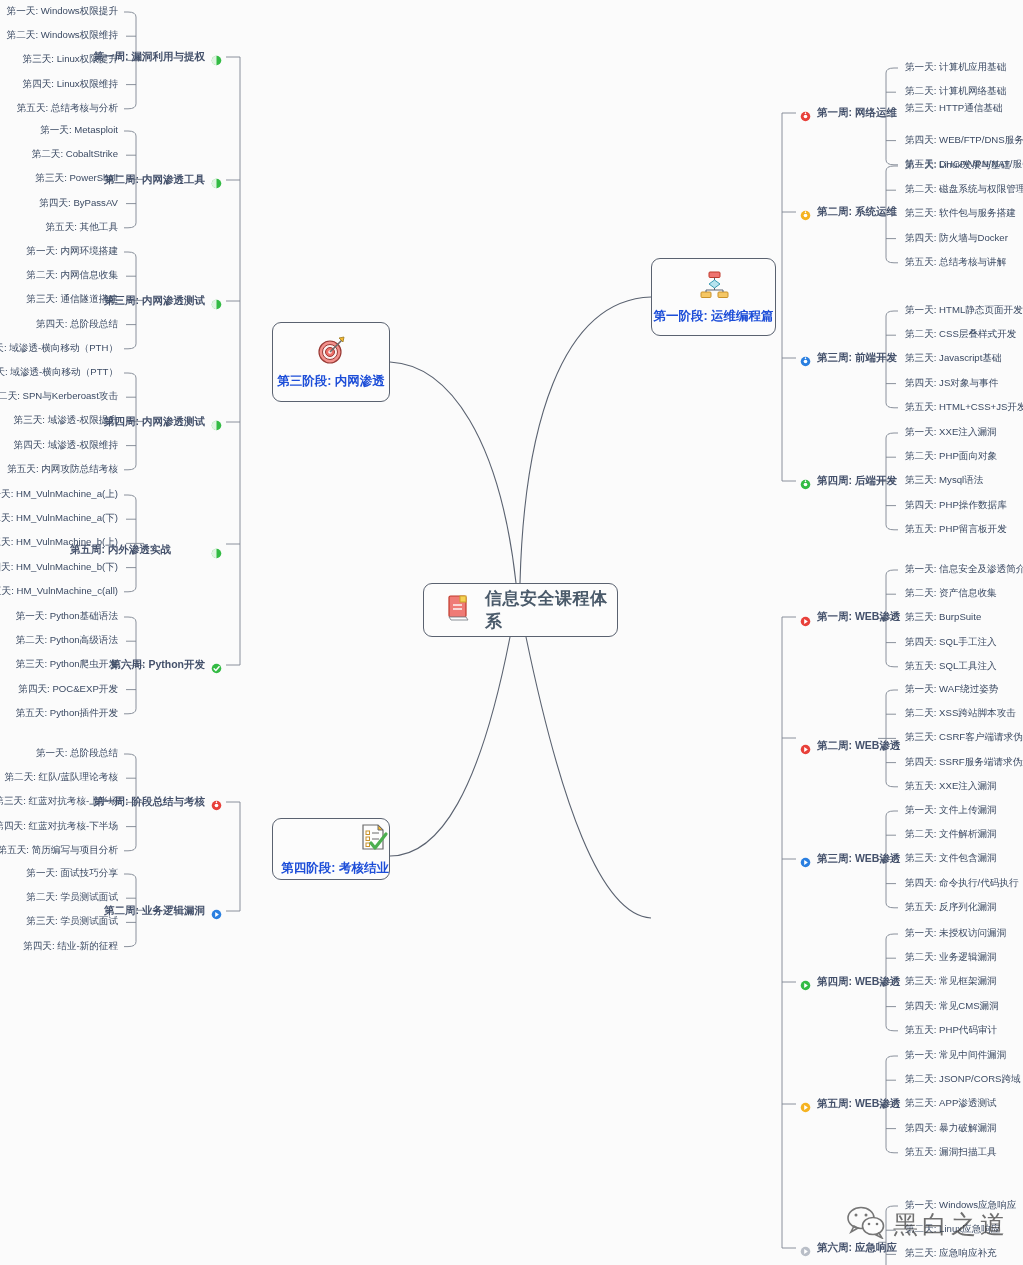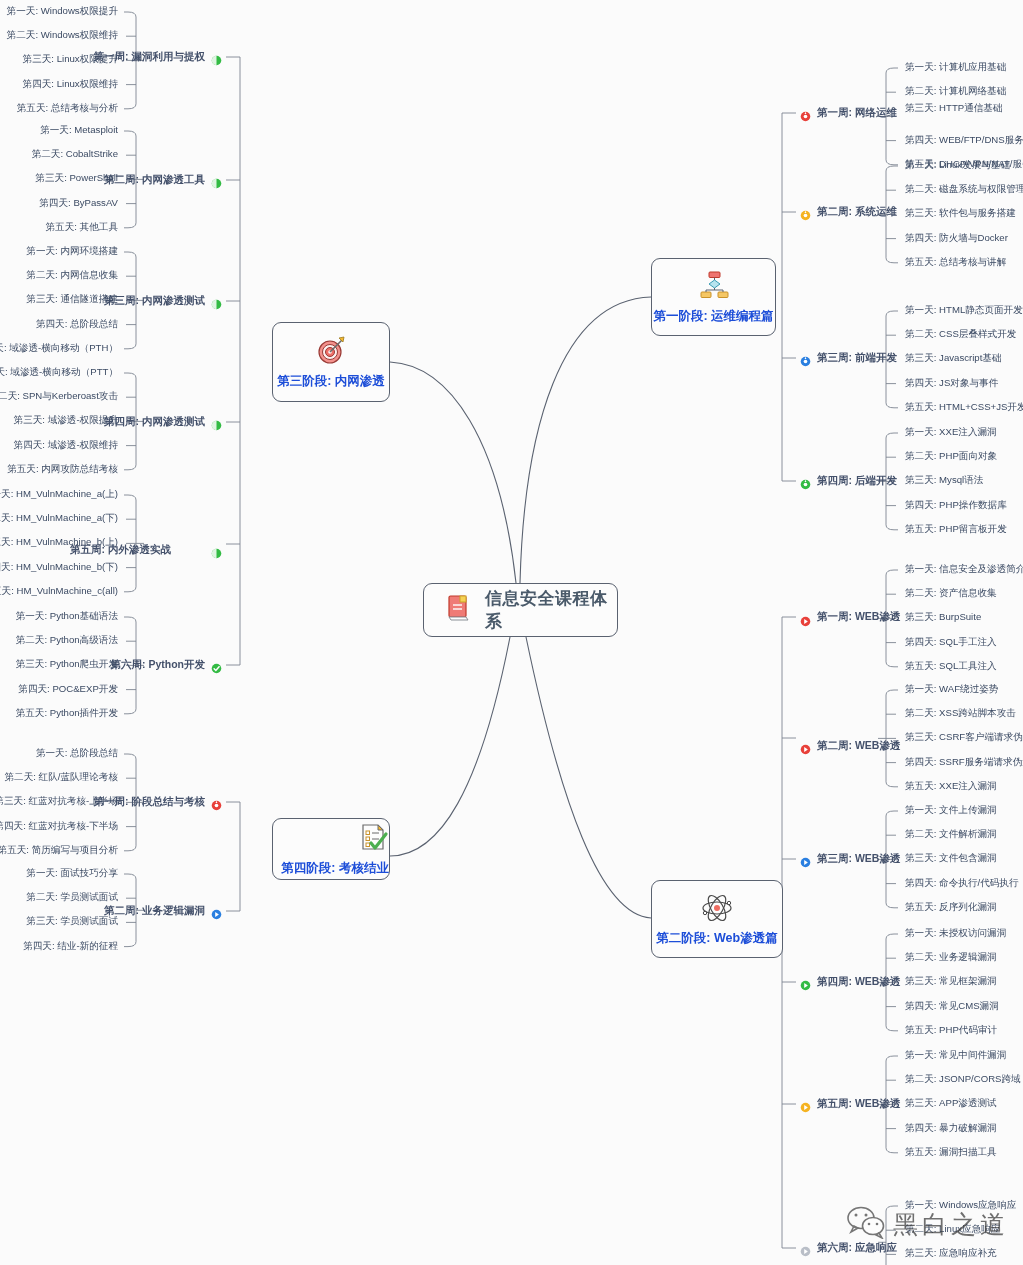--- a/index.html
+++ b/index.html
@@ -305,35 +305,20 @@
           <line x1="16.5" y1="17" x2="16.5" y2="19"></line>
           <line x1="8" y1="19" x2="25" y2="19"></line>
           <line x1="8" y1="19" x2="8" y2="21"></line>
           <line x1="25" y1="19" x2="25" y2="21"></line>
         </g>
       </svg>
     </span>
     <span class="stage-label">第一阶段: 运维编程篇</span>
   </div>
 
-  <div class="stage-node" style="left:651px; top:880px; width:132px; height:78px;">
-    <span class="stage-icon">
-      <svg width="34" height="32" viewBox="0 0 34 32">
-        <g stroke="#4a4a4a" stroke-width="1.2" fill="none">
-          <ellipse cx="17" cy="16" rx="14" ry="6"></ellipse>
-          <ellipse cx="17" cy="16" rx="14" ry="6" transform="rotate(60 17 16)"></ellipse>
-          <ellipse cx="17" cy="16" rx="14" ry="6" transform="rotate(120 17 16)"></ellipse>
-        </g>
-        <circle cx="17" cy="16" r="3" fill="#ef6c61"></circle>
-        <circle cx="5" cy="21" r="1.7" fill="#fff" stroke="#4a4a4a" stroke-width="1"></circle>
-        <circle cx="29" cy="11" r="1.7" fill="#fff" stroke="#4a4a4a" stroke-width="1"></circle>
-      </svg>
-    </span>
-    <span class="stage-label">第二阶段: Web渗透篇</span>
-  </div>
 
   <div class="stage-node" style="left:272px; top:322px; width:118px; height:80px;">
     <span class="stage-icon">
       <svg width="32" height="32" viewBox="0 0 32 32">
         <circle cx="15" cy="17" r="11" fill="#f3918c" stroke="#9a3b36" stroke-width="1.2"></circle>
         <circle cx="15" cy="17" r="7.5" fill="#fdf1f0" stroke="#9a3b36" stroke-width="1"></circle>
         <circle cx="15" cy="17" r="4.5" fill="#ef6f68" stroke="#9a3b36" stroke-width="1"></circle>
         <circle cx="15" cy="17" r="1.8" fill="#fdf1f0"></circle>
         <path d="M15 17 L28 4" stroke="#6b6b6b" stroke-width="1.6"></path>
         <path d="M24 3 L29 2 L28 7 Z" fill="#f5b731" stroke="#9a7a20" stroke-width=".8"></path>

